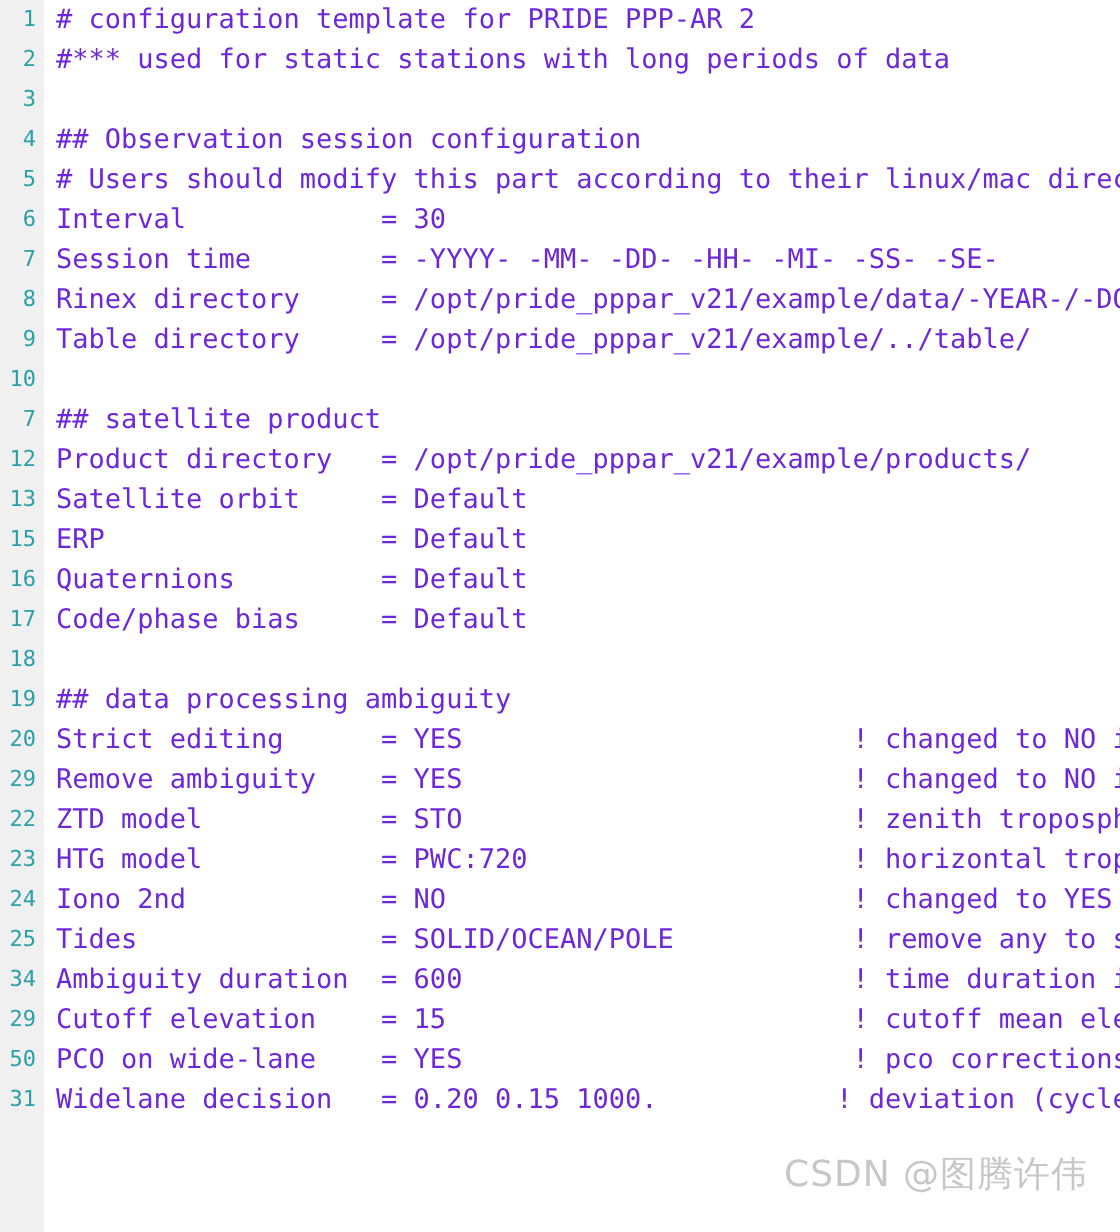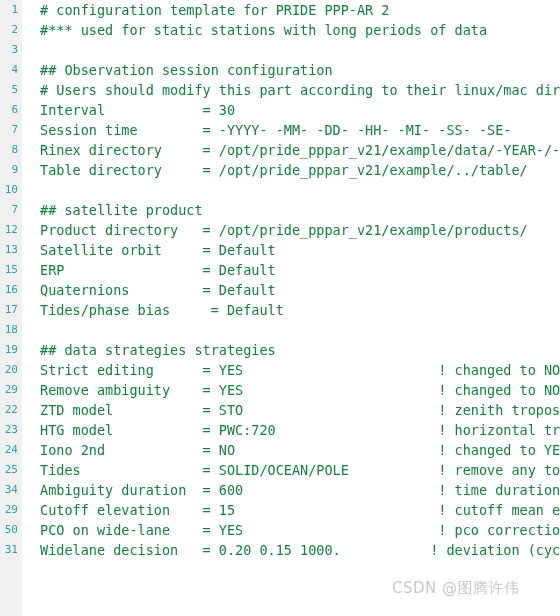--- a/index.html
+++ b/index.html
@@ -50,35 +50,34 @@
     color: #2a9fa8;
     font-size: 11px;
     line-height: 20px;
     font-family: "DejaVu Sans Mono", "Liberation Mono", monospace;
   }
   .ltext {
     position: absolute;
     left: 28px;
     top: 0;
     white-space: pre;
-    color: #15803d;
+    color: #6d28d9;
     font-size: 13.5px;
     line-height: 20px;
     letter-spacing: 0px;
     font-family: "DejaVu Sans Mono", "Liberation Mono", monospace;
-    margin-left: 12px;
   }
   .watermark {
     position: absolute;
     left: 392px;
     top: 578px;
     z-index: 5;
     color: rgba(120,120,130,0.42);
     font-family: "DejaVu Sans", "Liberation Sans", sans-serif;
-    font-size: 15px;
+    font-size: 18px;
     line-height: 20px;
     white-space: pre;
     pointer-events: none;
     letter-spacing: 0.5px;
   }
 </style>
 </head>
 <body>
 
 <div id="editor">
@@ -92,23 +91,23 @@
       <div class="line"><span class="lnum">6</span><span class="ltext">Interval            = 30</span></div>
       <div class="line"><span class="lnum">7</span><span class="ltext">Session time        = -YYYY- -MM- -DD- -HH- -MI- -SS- -SE-</span></div>
       <div class="line"><span class="lnum">8</span><span class="ltext">Rinex directory     = /opt/pride_pppar_v21/example/data/-YEAR-/-DOY-</span></div>
       <div class="line"><span class="lnum">9</span><span class="ltext">Table directory     = /opt/pride_pppar_v21/example/../table/</span></div>
       <div class="line"><span class="lnum">10</span><span class="ltext"></span></div>
       <div class="line"><span class="lnum">7</span><span class="ltext">## satellite product</span></div>
       <div class="line"><span class="lnum">12</span><span class="ltext">Product directory   = /opt/pride_pppar_v21/example/products/</span></div>
       <div class="line"><span class="lnum">13</span><span class="ltext">Satellite orbit     = Default</span></div>
       <div class="line"><span class="lnum">15</span><span class="ltext">ERP                 = Default</span></div>
       <div class="line"><span class="lnum">16</span><span class="ltext">Quaternions         = Default</span></div>
-      <div class="line"><span class="lnum">17</span><span class="ltext">Tides/phase bias     = Default</span></div>
+      <div class="line"><span class="lnum">17</span><span class="ltext">Code/phase bias     = Default</span></div>
       <div class="line"><span class="lnum">18</span><span class="ltext"></span></div>
-      <div class="line"><span class="lnum">19</span><span class="ltext">## data strategies strategies</span></div>
+      <div class="line"><span class="lnum">19</span><span class="ltext">## data processing ambiguity</span></div>
       <div class="line"><span class="lnum">20</span><span class="ltext">Strict editing      = YES                        ! changed to NO if too few satellites</span></div>
       <div class="line"><span class="lnum">29</span><span class="ltext">Remove ambiguity    = YES                        ! changed to NO if too few satellites</span></div>
       <div class="line"><span class="lnum">22</span><span class="ltext">ZTD model           = STO                        ! zenith troposphere delay model</span></div>
       <div class="line"><span class="lnum">23</span><span class="ltext">HTG model           = PWC:720                    ! horizontal troposphere gradient</span></div>
       <div class="line"><span class="lnum">24</span><span class="ltext">Iono 2nd            = NO                         ! changed to YES if needed</span></div>
       <div class="line"><span class="lnum">25</span><span class="ltext">Tides               = SOLID/OCEAN/POLE           ! remove any to shut down</span></div>
       <div class="line"><span class="lnum">34</span><span class="ltext">Ambiguity duration  = 600                        ! time duration in seconds</span></div>
       <div class="line"><span class="lnum">29</span><span class="ltext">Cutoff elevation    = 15                         ! cutoff mean elevation</span></div>
       <div class="line"><span class="lnum">50</span><span class="ltext">PCO on wide-lane    = YES                        ! pco corrections on wide-lane</span></div>
       <div class="line"><span class="lnum">31</span><span class="ltext">Widelane decision   = 0.20 0.15 1000.           ! deviation (cycle)</span></div>

